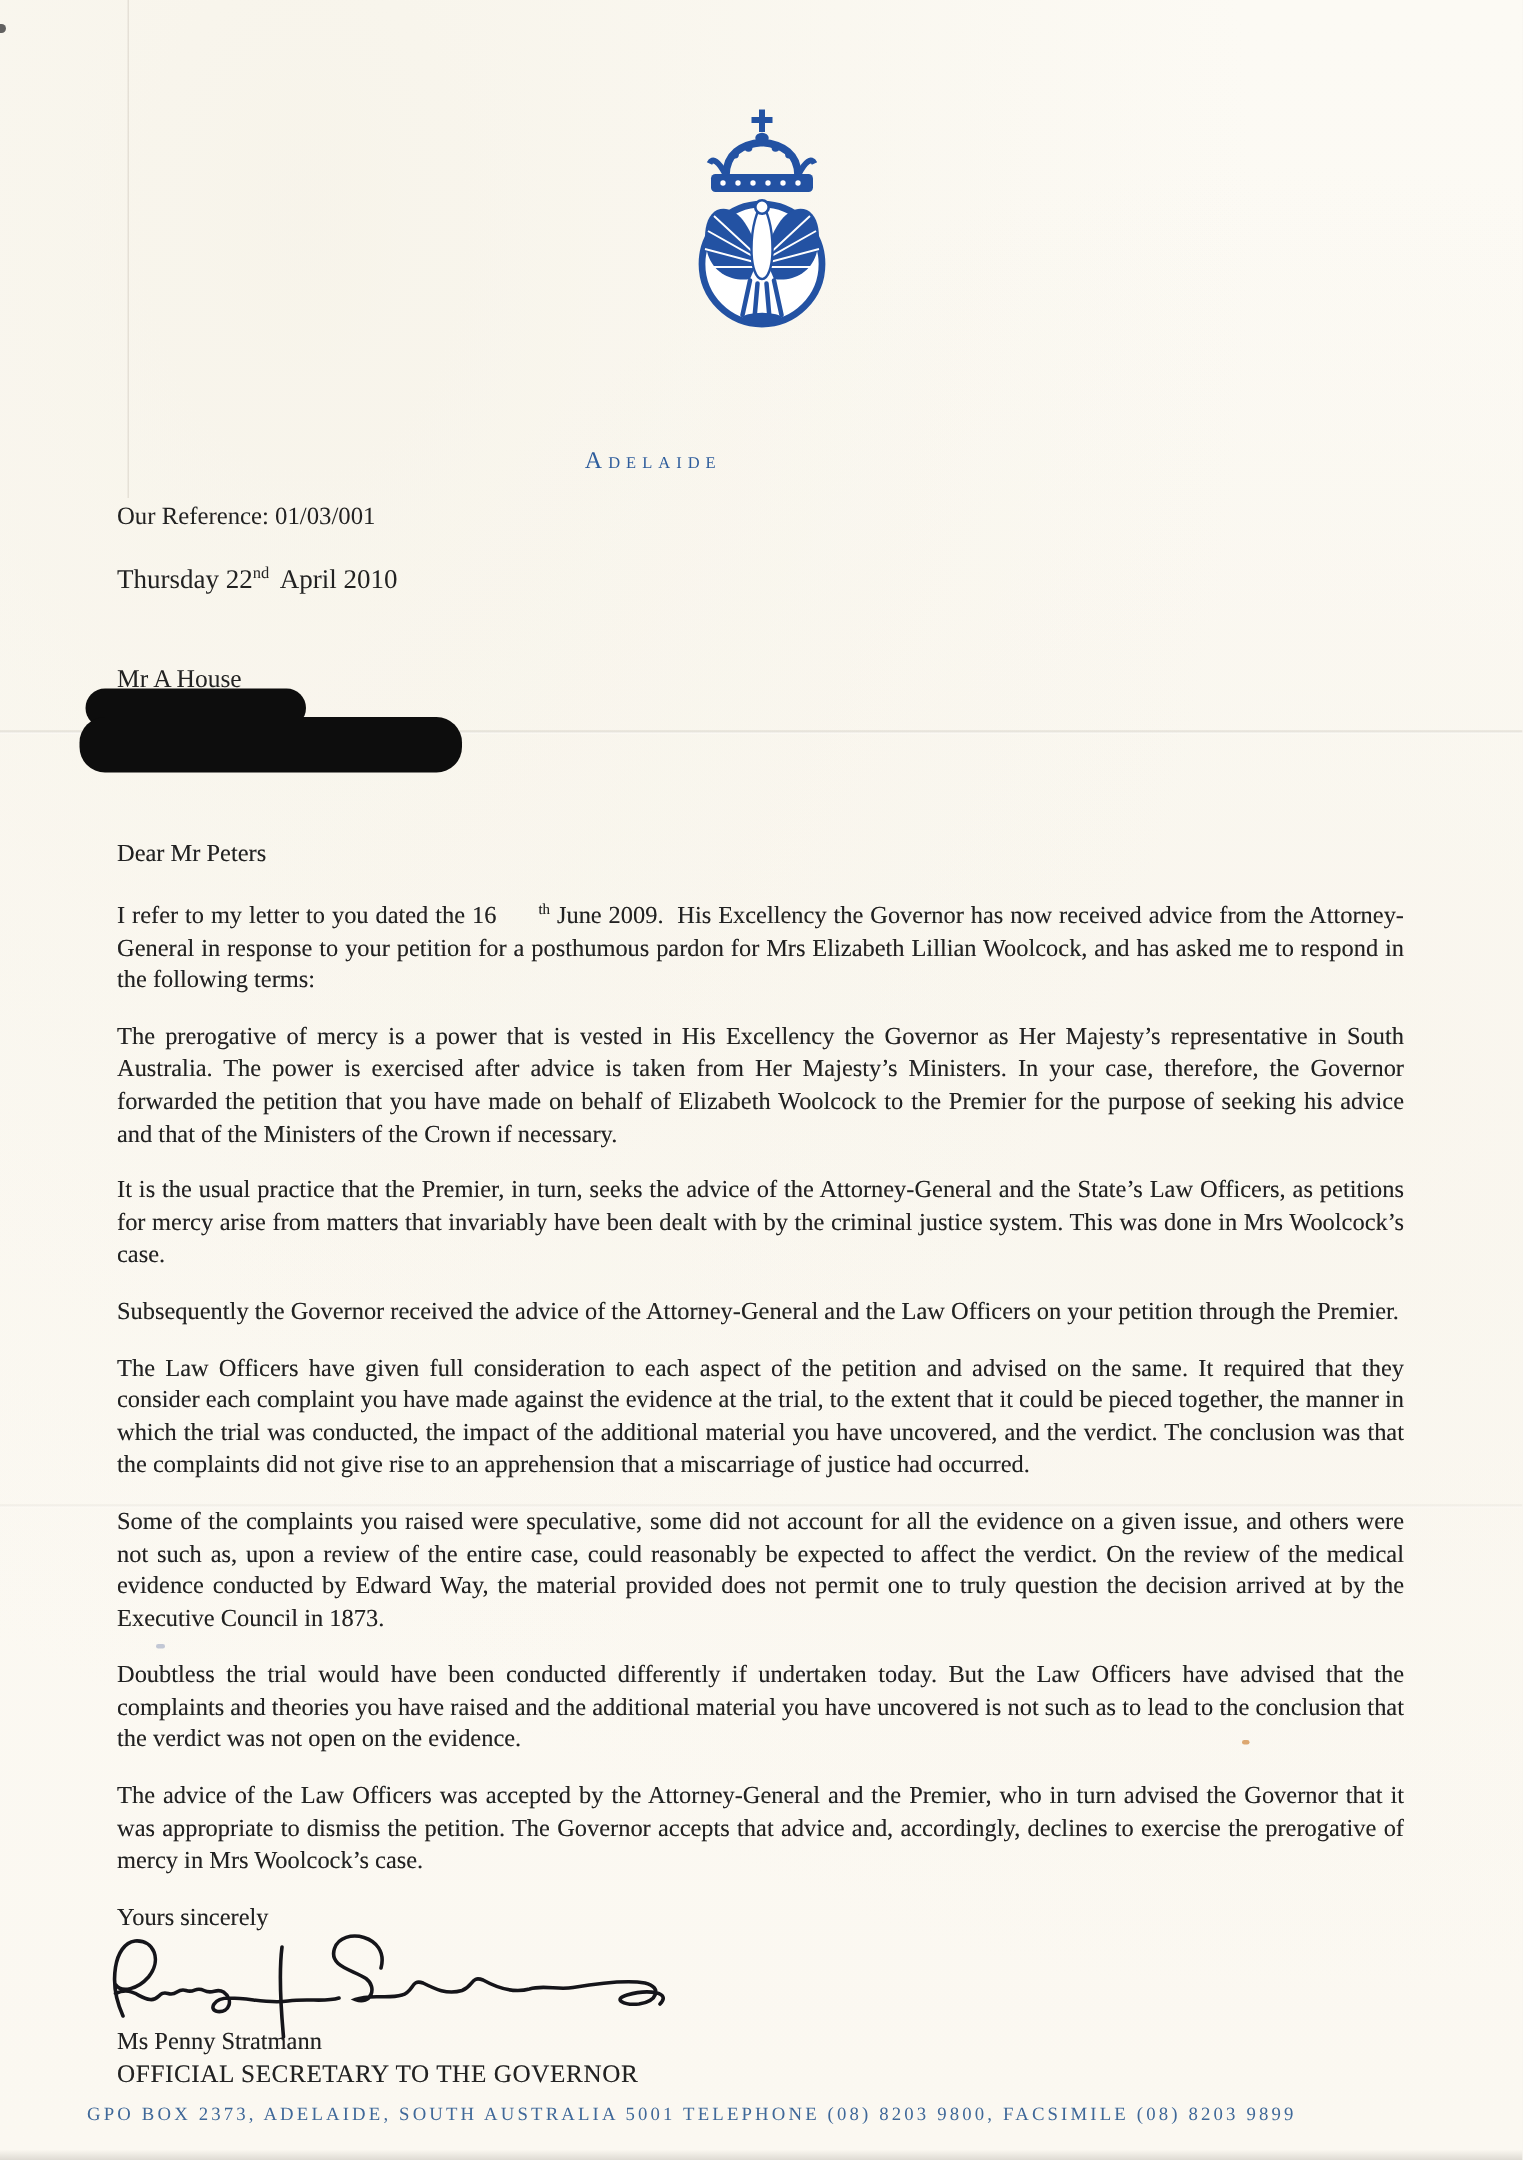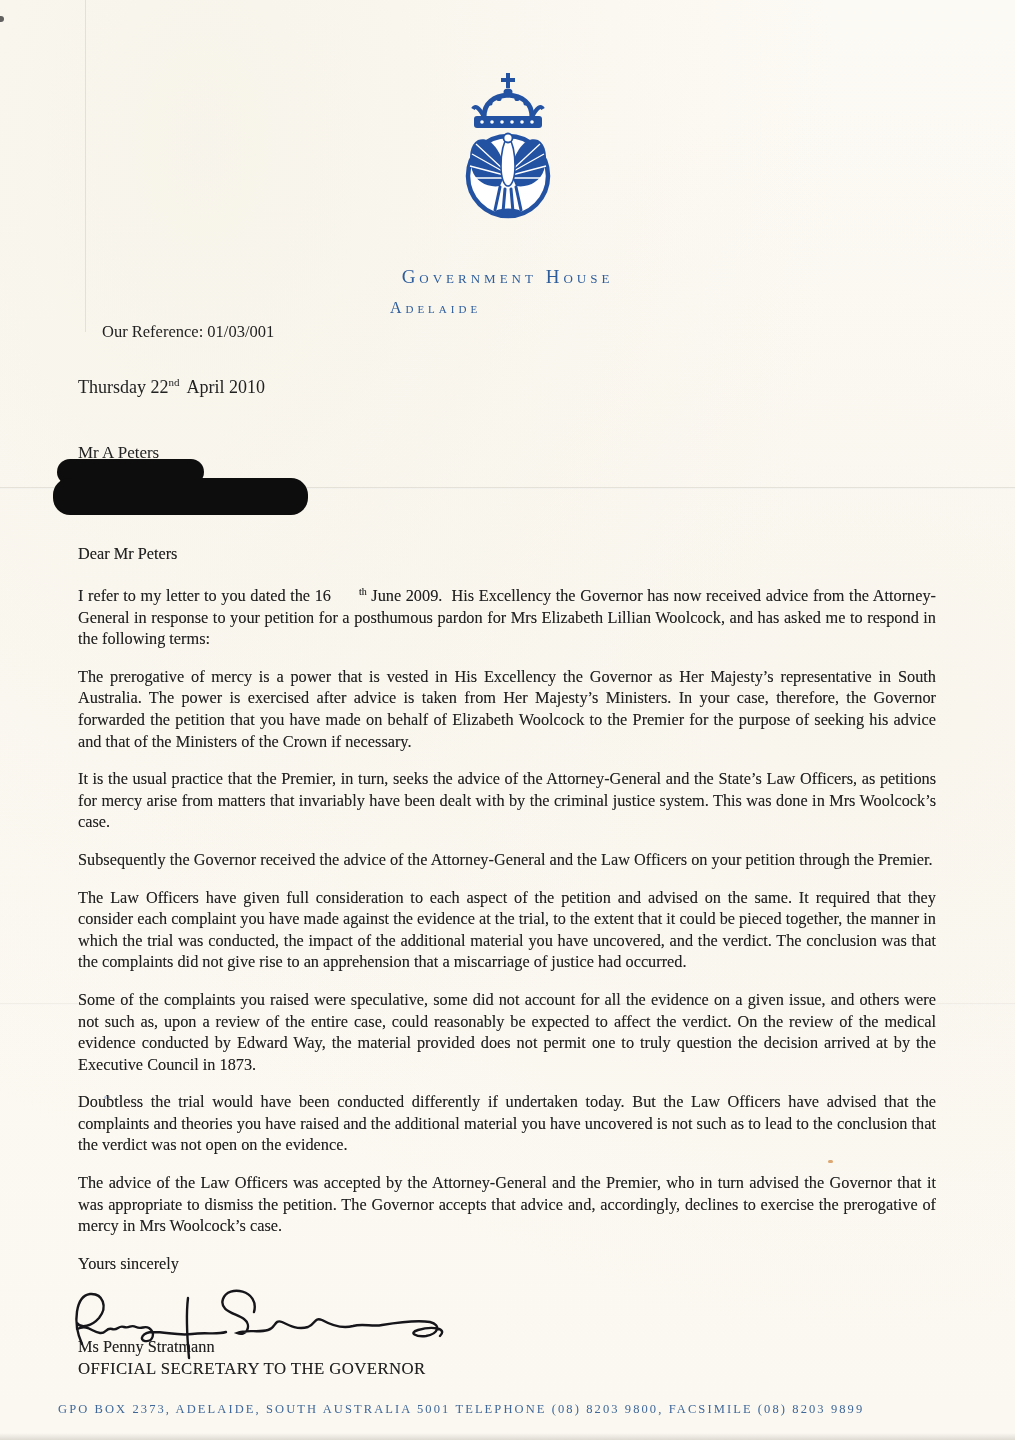--- a/index.html
+++ b/index.html
@@ -23,30 +23,30 @@
   .speck-b{position:absolute;left:104px;top:1096px;width:6px;height:3px;border-radius:2px;background:rgba(90,110,160,.35);}
   .speck-c{position:absolute;left:0;top:16px;width:4px;height:6px;border-radius:0 3px 3px 0;background:rgba(60,60,60,.8);}
 
   
   .crest{position:absolute;left:0;top:72px;width:1015px;display:flex;justify-content:center;}
   .gh-line1{position:absolute;left:0;top:266px;width:1015px;text-align:center;
             font-variant:small-caps;letter-spacing:4px;font-size:19px;color:#2e5d9c;}
   .gh-line2{position:absolute;left:0;top:299px;width:871px;text-align:center;
             font-variant:small-caps;letter-spacing:4px;font-size:16px;color:#2e5d9c;}
 
-  .refline{position:absolute;left:78px;top:322px;font-size:16.5px;margin-left:24px;}
+  .refline{position:absolute;left:78px;top:334px;font-size:16.5px;}
   .dateline{position:absolute;left:78px;top:376px;font-size:18px;}
   .dateline sup{font-size:11px;}
   .date-post{padding-left:7px;text-align:center;}
   .addressee{position:absolute;left:78px;top:443px;font-size:17px;}
 
   .redact1{position:absolute;left:57px;top:459px;width:147px;height:26px;border-radius:13px;background:#0d0d0d;}
   .redact2{position:absolute;left:53px;top:478px;width:255px;height:37px;border-radius:17px;background:#0d0d0d;}
 
-  .letter-body{position:absolute;left:78px;top:543px;width:858px;font-size:16.3px;line-height:21.6px;
+  .letter-body{position:absolute;left:78px;top:558px;width:858px;font-size:16.3px;line-height:21.6px;
                text-align:justify;text-shadow:0 0 .4px rgba(30,30,30,.4);}
   .letter-body p{margin:0 0 16px 0;}
   .letter-body .salutation,.letter-body .valediction{text-align:left;}
   .letter-body sup{font-size:10px;margin-left:28px;}
   .sig-name{margin-top:62px;}
   .sig-title{letter-spacing:.4px;font-size:16.8px;}
 
   .signature-svg{position:absolute;left:66px;top:1284px;}
 
   .footer{position:absolute;left:58px;top:1402px;width:940px;font-size:12.5px;letter-spacing:2.1px;
@@ -94,28 +94,27 @@
         <path d="M52 98 L80 72 M52 100 L84 82 M52 103 L86 94 M52 106 L82 106"></path>
       </g>
       <path d="M41 94 C41 78 45 68 48 64 C51 68 55 78 55 94 C55 106 52 114 48 114 C44 114 41 106 41 94 Z" fill="#ffffff" stroke="#2352a3" stroke-width="1.6"></path>
       <circle cx="48" cy="66" r="4.5" fill="#ffffff" stroke="#2352a3" stroke-width="1.8"></circle>
       <g stroke="#2352a3" stroke-width="3" stroke-linecap="round">
         <path d="M40 115 L35 138 M45 117 L43 140 M51 117 L53 140 M56 115 L61 138"></path>
       </g>
       <ellipse cx="48" cy="140" rx="13" ry="3.5" fill="#2352a3"></ellipse>
     </svg>
   </div>
-  <div class="gh-line1">Government House</div>
   <div class="gh-line2">Adelaide</div>
 
   <div class="refline">Our Reference: 01/03/001</div>
 
   <div class="dateline"><span>Thursday 22</span><sup>nd</sup><span class="date-post">April 2010</span></div>
 
-  <div class="addressee">Mr A Peters</div>
+  <div class="addressee">Mr A House</div>
   <div class="redact1"></div>
   <div class="redact2"></div>
 
   <div class="letter-body">
     <p class="salutation">Dear Mr Peters</p>
     <p><span>I refer to my letter to you dated the 16</span><sup>th</sup><span> June 2009.&nbsp; His Excellency the Governor has now received advice from the Attorney-General in response to your petition for a posthumous pardon for Mrs Elizabeth Lillian Woolcock, and has asked me to respond in the following terms:</span></p>
     <p>The prerogative of mercy is a power that is vested in His Excellency the Governor as Her Majesty’s representative in South Australia. The power is exercised after advice is taken from Her Majesty’s Ministers. In your case, therefore, the Governor forwarded the petition that you have made on behalf of Elizabeth Woolcock to the Premier for the purpose of seeking his advice and that of the Ministers of the Crown if necessary.</p>
     <p>It is the usual practice that the Premier, in turn, seeks the advice of the Attorney-General and the State’s Law Officers, as petitions for mercy arise from matters that invariably have been dealt with by the criminal justice system. This was done in Mrs Woolcock’s case.</p>
     <p>Subsequently the Governor received the advice of the Attorney-General and the Law Officers on your petition through the Premier.</p>
     <p>The Law Officers have given full consideration to each aspect of the petition and advised on the same. It required that they consider each complaint you have made against the evidence at the trial, to the extent that it could be pieced together, the manner in which the trial was conducted, the impact of the additional material you have uncovered, and the verdict. The conclusion was that the complaints did not give rise to an apprehension that a miscarriage of justice had occurred.</p>

